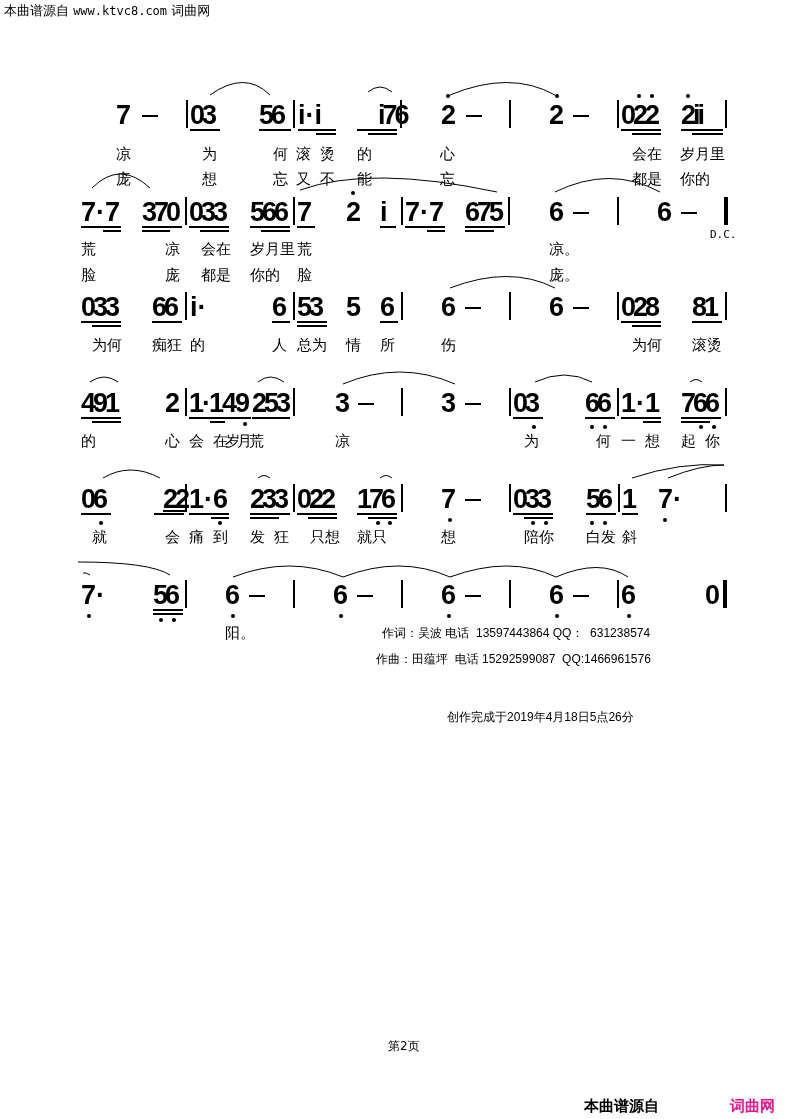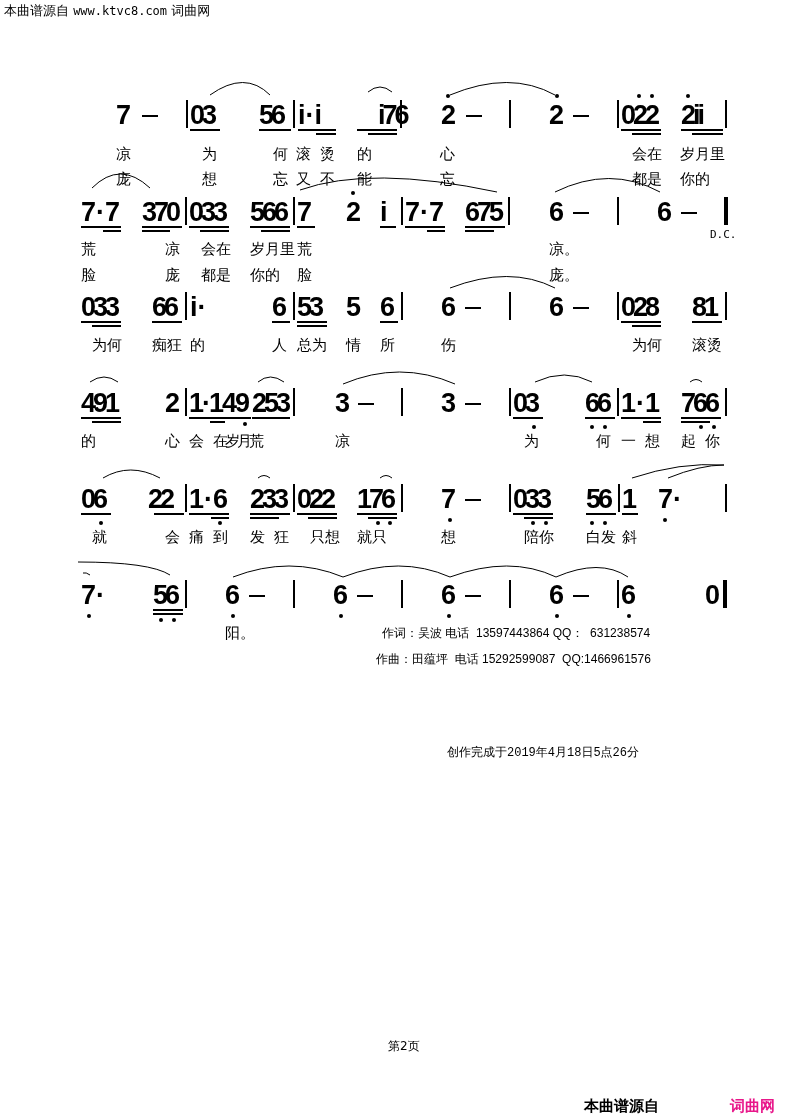--- a/index.html
+++ b/index.html
@@ -258,21 +258,21 @@
 <div class="ly" style="left:596px;top:432px;">何</div>
 <div class="ly" style="left:621px;top:432px;">一</div>
 <div class="ly" style="left:645px;top:432px;">想</div>
 <div class="ly" style="left:681px;top:432px;">起</div>
 <div class="ly" style="left:705px;top:432px;">你</div>
 
 <div class="row" style="top:484px;">
   <span class="n" style="left:81px;">06</span>
   <div class="ul" style="left:81px;top:29px;width:30px;"></div>
   <div class="dot" style="left:99px;top:37px;"></div>
-  <span class="n" style="left:148px;">22</span>
+  <span class="n" style="left:163px;text-decoration:underline;">22</span>
   <div class="ul" style="left:154px;top:29px;width:30px;"></div>
   <div class="bar" style="left:185px;"></div>
   <span class="n" style="left:189px;letter-spacing:0;">1·6</span>
   <div class="ul" style="left:189px;top:29px;width:40px;"></div>
   <div class="ul" style="left:211px;top:33px;width:18px;"></div>
   <div class="dot" style="left:218px;top:37px;"></div>
   <span class="n" style="left:250px;">233</span>
   <div class="ul" style="left:250px;top:29px;width:40px;"></div>
   <div class="ul" style="left:250px;top:33px;width:29px;"></div>
   <div class="bar" style="left:293px;"></div>
@@ -345,17 +345,17 @@
   <div class="bar" style="left:617px;"></div>
   <span class="n" style="left:621px;">6</span>
   <div class="dot" style="left:627px;top:34px;"></div>
   <span class="n" style="left:705px;">0</span>
   <div class="dbar" style="left:723px;"></div>
 </div>
 <div class="ly" style="left:225px;top:624px;">阳。</div>
 
 <div class="small" style="left:382px;top:625px;">作词：吴波 电话  13597443864 QQ：  631238574</div>
 <div class="small" style="left:376px;top:651px;">作曲：田蕴坪  电话 15292599087  QQ:1466961576</div>
-<div class="small" style="left:447px;top:744px;font-family:Liberation Mono, monospace;">创作完成于2019年4月18日5点26分</div>
+<div class="small" style="left:447px;top:709px;">创作完成于2019年4月18日5点26分</div>
 
 <div class="footer">第2页</div>
 <div class="brand1">本曲谱源自</div>
 <div class="brand2">词曲网</div>
 
 </body></html>

